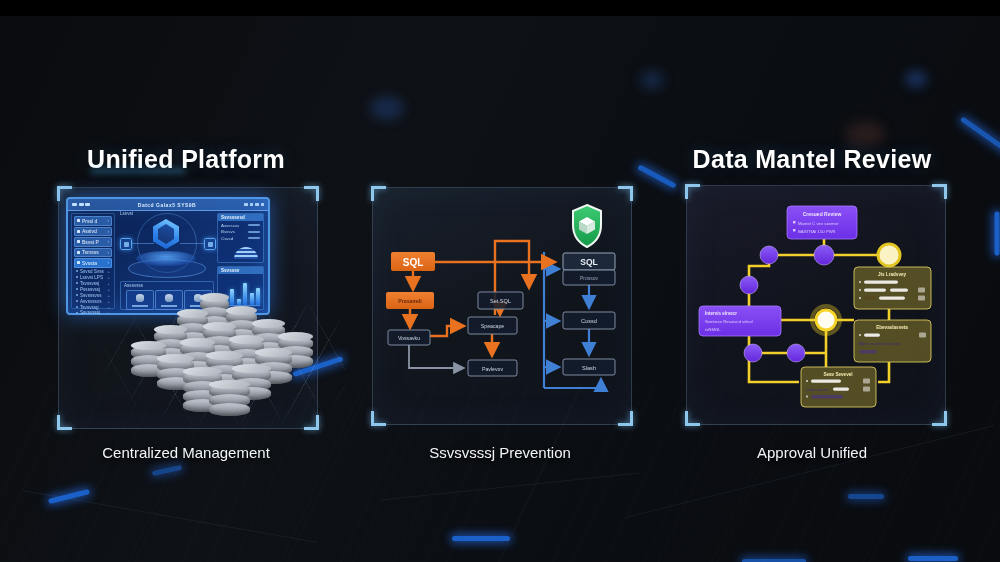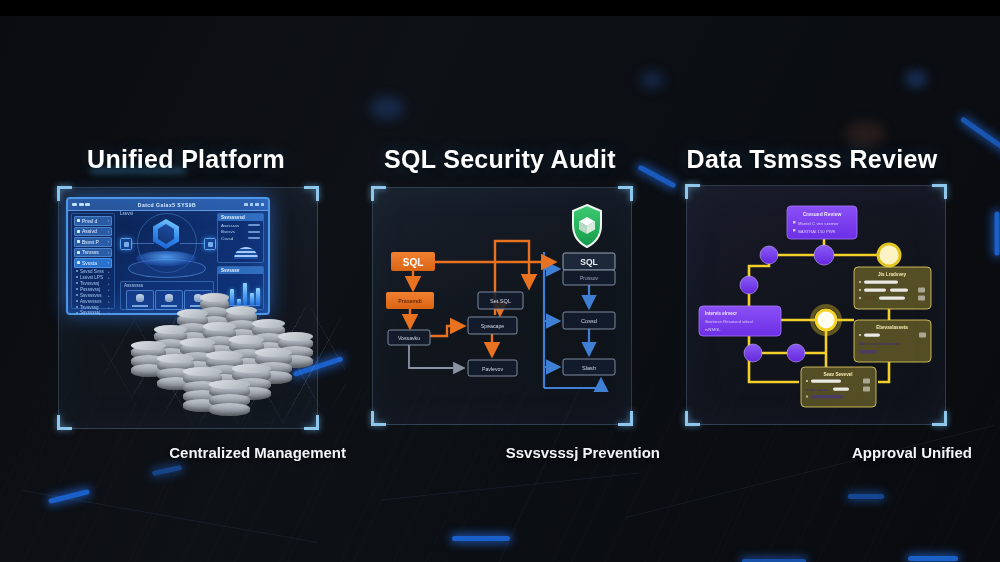--- a/index.html
+++ b/index.html
@@ -11,21 +11,21 @@
   .trace{position:absolute;height:5px;border-radius:3px;background:#1d6fe8;
     box-shadow:0 0 10px 2px rgba(40,120,255,.75);opacity:.85;}
   .bokeh{position:absolute;border-radius:50%;filter:blur(6px);}
   .chipgrid{position:absolute;left:0;top:370px;width:1000px;height:192px;opacity:.5;
     background:
       repeating-linear-gradient(115deg,transparent 0 46px,rgba(255,255,255,.025) 46px 48px),
       repeating-linear-gradient(-65deg,transparent 0 64px,rgba(255,255,255,.02) 64px 66px);}
   
   .sec-title{position:absolute;top:129px;width:320px;text-align:center;font-size:25px;font-weight:700;
     color:#ffffff;letter-spacing:.3px;text-shadow:0 2px 6px rgba(0,0,0,.85),0 0 16px rgba(90,180,255,.28);}
-  .sec-caption{position:absolute;top:428px;width:320px;text-align:right;font-size:15px;font-weight:700;
+  .sec-caption{position:absolute;top:428px;width:320px;text-align:center;font-size:15px;font-weight:400;
     color:#f2f5f8;text-shadow:0 2px 4px rgba(0,0,0,.85);}
   .title-glow{position:absolute;height:6px;border-radius:3px;background:rgba(80,190,255,.30);filter:blur(3px);}
   
   .glass{position:absolute;border:1px solid rgba(135,175,215,.25);
     background:linear-gradient(160deg,rgba(95,135,185,.13),rgba(60,82,112,.09) 55%,rgba(45,60,88,.12));
     box-shadow:inset 0 0 40px rgba(90,140,200,.06);}
   .glass.purple{background:linear-gradient(160deg,rgba(110,105,170,.14),rgba(70,75,120,.10) 55%,rgba(50,55,95,.12));}
   .corner{position:absolute;width:12px;height:12px;border:0 solid #8ec6ec;filter:drop-shadow(0 0 3px rgba(120,200,255,.7));}
   .corner.tl{left:-2px;top:-2px;border-left-width:3px;border-top-width:3px;}
   .corner.tr{right:-2px;top:-2px;border-right-width:3px;border-top-width:3px;}
@@ -123,22 +123,21 @@
   <div class="trace" style="left:152px;top:452px;width:30px;transform:rotate(-12deg);opacity:.55;"></div>
   <div class="trace" style="left:452px;top:520px;width:58px;"></div>
   <div class="trace" style="left:742px;top:543px;width:64px;opacity:.7;"></div>
   <div class="trace" style="left:908px;top:540px;width:50px;"></div>
   <div class="trace" style="left:848px;top:478px;width:36px;opacity:.6;"></div>
   <div class="trace" style="left:636px;top:158px;width:42px;transform:rotate(28deg);opacity:.8;"></div>
   <div class="trace" style="left:975px;top:215px;width:44px;transform:rotate(90deg);"></div>
   <div class="trace" style="left:955px;top:120px;width:70px;transform:rotate(35deg);opacity:.75;"></div>
 
   <div class="sec-title" style="left:26px;">Unified Platform</div>
-  <div class="sec-title" style="left:340px;">SQL Security Audit</div>
-  <div class="sec-title" style="left:652px;">Data Tsmsss Review</div>
+  <div class="sec-title" style="left:652px;">Data Mantel Review</div>
   <div class="title-glow" style="left:90px;top:152px;width:96px;"></div>
 
   <div class="glass" style="left:58px;top:171px;width:258px;height:240px;">
     <i class="corner tl"></i>
     <i class="corner tr"></i>
     <i class="corner bl"></i>
     <i class="corner br"></i>
   </div>
 
   <div class="monitor">

